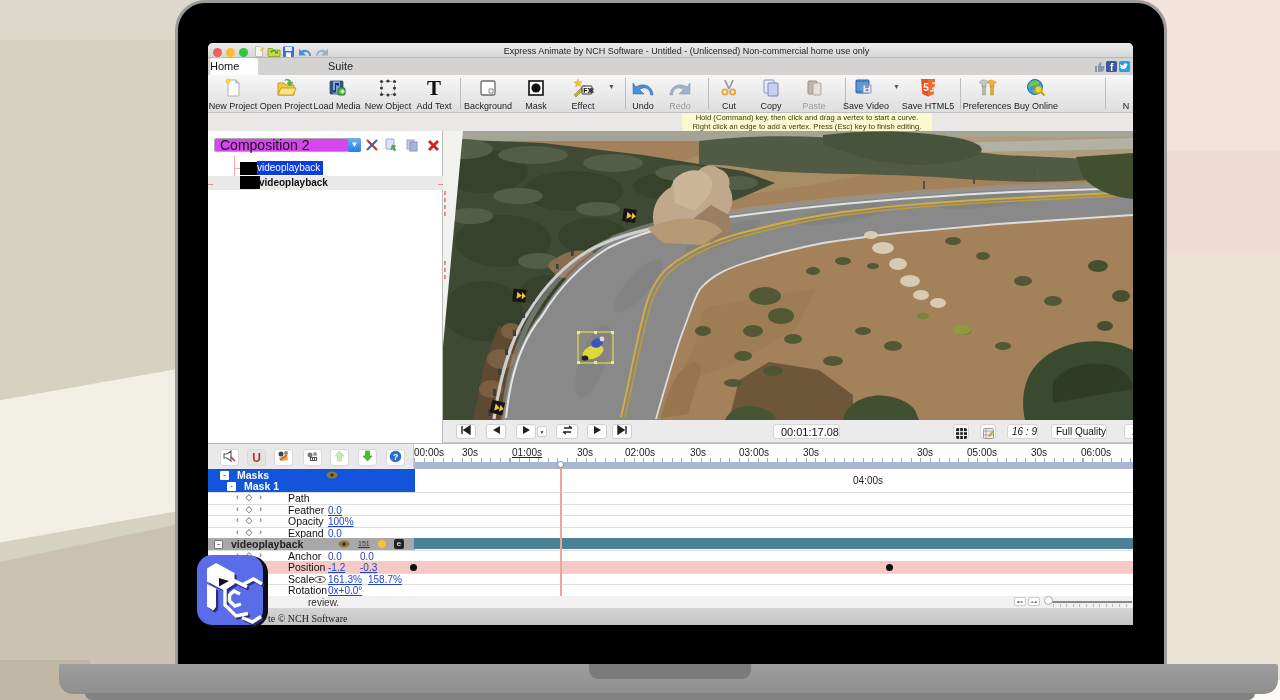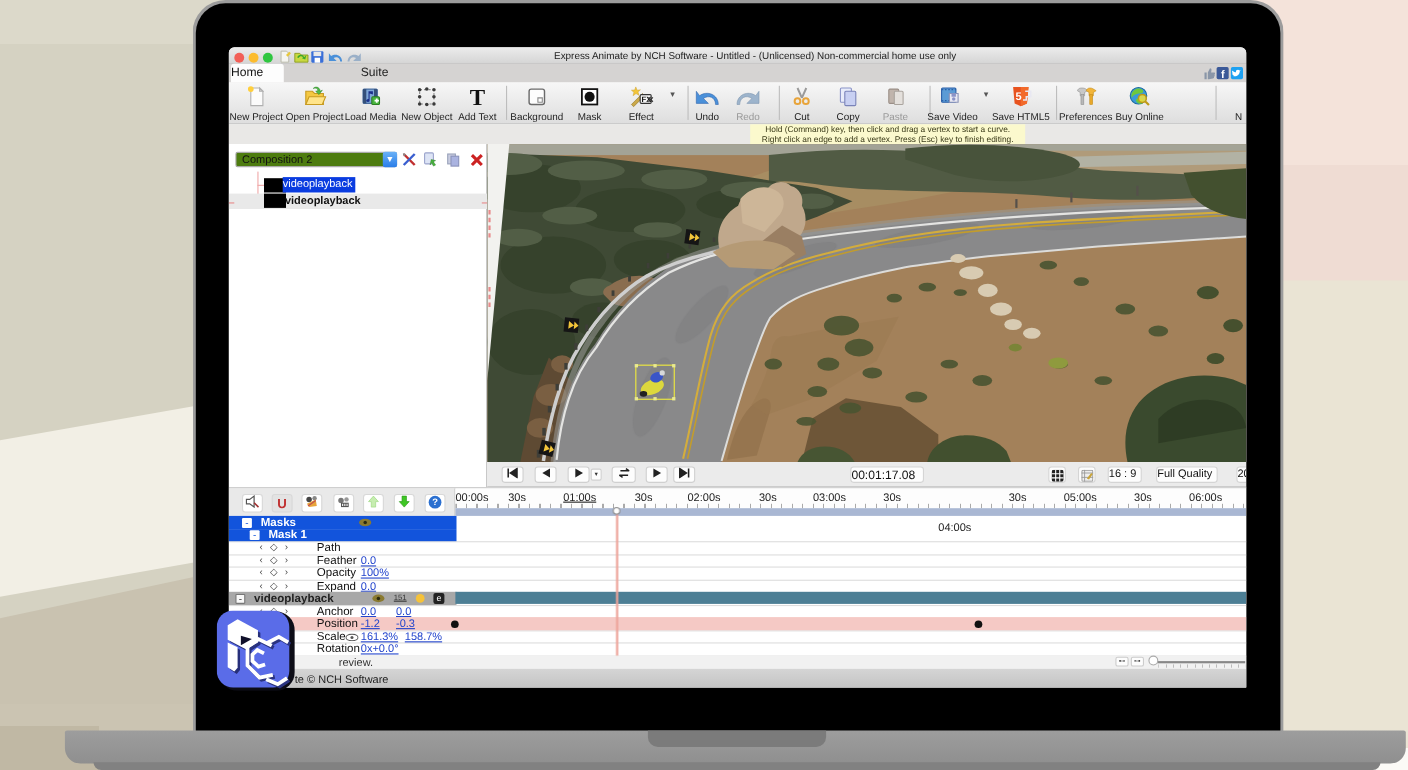--- a/index.html
+++ b/index.html
@@ -62,36 +62,36 @@
 #tooltip {
   position:absolute; left:474px; top:0px; width:250px; height:18px;
   background:#fbf9cd; font-size:7.6px; color:#3a3a18; text-align:center; line-height:8.6px; padding-top:1px;
 }
 
 
 #leftpanel {
   position:absolute; left:0; top:88px; width:235px; height:312px; background:#fff;
   border-right:1px solid #bbb;
 }
-#combo { position:absolute; left:6px; top:7px; width:147px; height:14px; background:#4d7c0f; border:1px solid #aaa; border-radius:2px; font-size:10px; color:#111; padding-left:5px; line-height:13px;}
+#combo { position:absolute; left:6px; top:7px; width:147px; height:14px; background:#d946ef; border:1px solid #aaa; border-radius:2px; font-size:14px; color:#111; padding-left:5px; line-height:13px;}
 #combobtn { position:absolute; left:140px; top:7px; width:13px; height:14px; background:linear-gradient(#6ab1f7,#2a7de8); border-radius:2px; color:#fff; font-size:8px; text-align:center; line-height:14px; }
 .cpbtn { position:absolute; top:6px; width:17px; height:16px; }
 .lrow { position:absolute; left:0; width:235px; height:14px; font-size:11px; }
 .lthumb { position:absolute; left:32px; top:0px; width:20px; height:13px; background:#000; }
 
 
 #video { position:absolute; left:235px; top:88px; width:690px; height:289px; background:#8a8a7a; }
 
 
 #playbar {
   position:absolute; left:235px; top:377px; width:690px; height:23px;
   background:#ebebeb; border-bottom:1px solid #c5c5c5;
 }
 .pbtn { position:absolute; top:4px; width:24px; height:15px; background:#fdfdfd; border:1px solid #d0d0d0; border-radius:3px; color:#222; font-size:9px; text-align:center; line-height:14px; }
-.pbox { position:absolute; top:4px; height:15px; background:#fdfdfd; border:1px solid #d5d5d5; border-radius:3px; color:#111; text-align:left; }
+.pbox { position:absolute; top:4px; height:15px; background:#fdfdfd; border:1px solid #d5d5d5; border-radius:3px; color:#111; text-align:right; }
 
 
 #timeline { position:absolute; left:0; top:400px; width:925px; height:182px; background:#fff; border-top:1px solid #bbb; }
 #tltoolbar { position:absolute; left:0; top:0; width:206px; height:25px; background:#e9e9e9; border-right:1px solid #ccc; }
 .tlb { position:absolute; top:5px; width:19px; height:17px; background:#fff; border:1px solid #d8d8d8; border-radius:3px; text-align:center; font-size:10px; line-height:16px; }
 #ruler { position:absolute; left:206px; top:0; width:719px; height:18px; background:#fdfdfd; }
 .rlab { position:absolute; top:3px; font-size:10px; color:#222;text-align:center; }
 #statusrow { position:absolute; left:0; top:152px; width:925px; height:12px; background:#f1f1f1; }
 #statusbar { position:absolute; left:0; top:164px; width:925px; height:18px; background:linear-gradient(#d5d5d5,#c3c3c3); font-size:10px; color:#222; }
 .trow { position:absolute; left:0; width:207px; height:12px; }
@@ -519,21 +519,21 @@
     <div class="pbox" style="left:330px;width:67px;font-size:11px;line-height:14px;">00:01:17.08</div>
     <div class="abs" style="left:510px;top:4px;width:16px;height:15px;background:#fdfdfd;border:1px solid #d5d5d5;border-radius:3px;"><svg width="11" height="11" viewBox="0 0 11 11" style="margin:1px 0 0 1.5px;">
           <rect width="11" height="11" rx="2" fill="#222"></rect>
           <path d="M3.7 0v11M7.4 0v11M0 3.7h11M0 7.4h11" stroke="#fdfdfd" stroke-width="1"></path>
         </svg></div>
     <div class="abs" style="left:537px;top:4px;width:16px;height:15px;background:#fdfdfd;border:1px solid #d5d5d5;border-radius:3px;"><svg width="11" height="11" viewBox="0 0 11 11" style="margin:1px 0 0 1.5px;">
           <rect x="0.5" y="0.5" width="10" height="10" rx="1" fill="#eee" stroke="#999"></rect>
           <path d="M3 0v11M0 3h11M0 7h11" stroke="#999" stroke-width=".8"></path>
           <path d="M5 8l4-5 1.5 1L7 9z" fill="#c8a43a"></path>
         </svg></div>
-    <div class="pbox" style="left:564px;width:31px;font-size:10px;line-height:14px;">16 : 9</div>
+    <div class="pbox" style="left:564px;width:31px;font-size:10px;line-height:14px;font-style:italic;">16 : 9</div>
     <div class="pbox" style="left:608px;width:56px;font-size:10px;line-height:14px;">Full Quality</div>
     <div class="pbox" style="left:681px;width:20px;font-size:10px;line-height:14px;">20</div>
   </div>
   <div id="timeline">
     <div id="tltoolbar">
       <div class="tlb" style="left:12px;"><svg width="13" height="12" viewBox="0 0 13 12">
             <path d="M1 4h3l4-3v10L4 8H1z" fill="none" stroke="#555" stroke-width="1.1"></path>
             <path d="M8 7l4 4" stroke="#a03030" stroke-width="1.4"></path>
           </svg></div>
       <div class="tlb" style="left:39px;background:#e3e3e3;"><span style="color:#c03030;font-weight:bold;font-size:12px;">U</span></div>
@@ -660,21 +660,21 @@
     <div class="abs" style="left:678px;top:119.5px;width:7px;height:7px;background:#111;border-radius:50%;"></div>
     <div id="statusrow">
       <span class="abs" style="left:60px;top:1px;font-size:10px;color:#333;padding-left:40px;">review.</span>
       <div class="abs" style="left:806px;top:1px;width:12px;height:9px;background:#fdfdfd;border:1px solid #ccc;border-radius:2px;font-size:6px;color:#333;text-align:center;line-height:8px;">⊷</div>
       <div class="abs" style="left:820px;top:1px;width:12px;height:9px;background:#fdfdfd;border:1px solid #ccc;border-radius:2px;font-size:6px;color:#333;text-align:center;line-height:8px;">⊶</div>
       <div class="abs" style="left:844px;top:4.5px;width:80px;height:2px;background:#888;"></div>
       <div class="abs" style="left:836px;top:0px;width:9px;height:9px;background:#fff;border:1px solid #aaa;border-radius:50%;"></div>
       <div class="abs" style="left:845px;top:8px;width:79px;height:3px;background:repeating-linear-gradient(90deg,#bbb 0 1px,transparent 1px 6.6px);"></div>
     </div>
     <div id="statusbar">
-        <span class="abs" style="left:60px;top:5px;">te © NCH Software</span>
+        <span class="abs" style="left:60px;top:5px;font-family:Liberation Serif, serif;">te © NCH Software</span>
       </div>
   </div>
 </div>
 
 <div id="logo"><svg width="71" height="73" viewBox="0 0 71 73">
   <rect x="2" y="1" width="69" height="72" rx="17" fill="#0d0d17"></rect>
   <rect x="0" y="0" width="66" height="70" rx="15" fill="#5a6ce8"></rect>
   <g fill="#262f7a" transform="translate(2.2,2.2)">
     <path d="M10 13.5L19 8l18.5 10v11L27 35.5 10 26.5z"></path>
     <path d="M10 29l9 4.5V52l-3 3.5-6-4z"></path>

